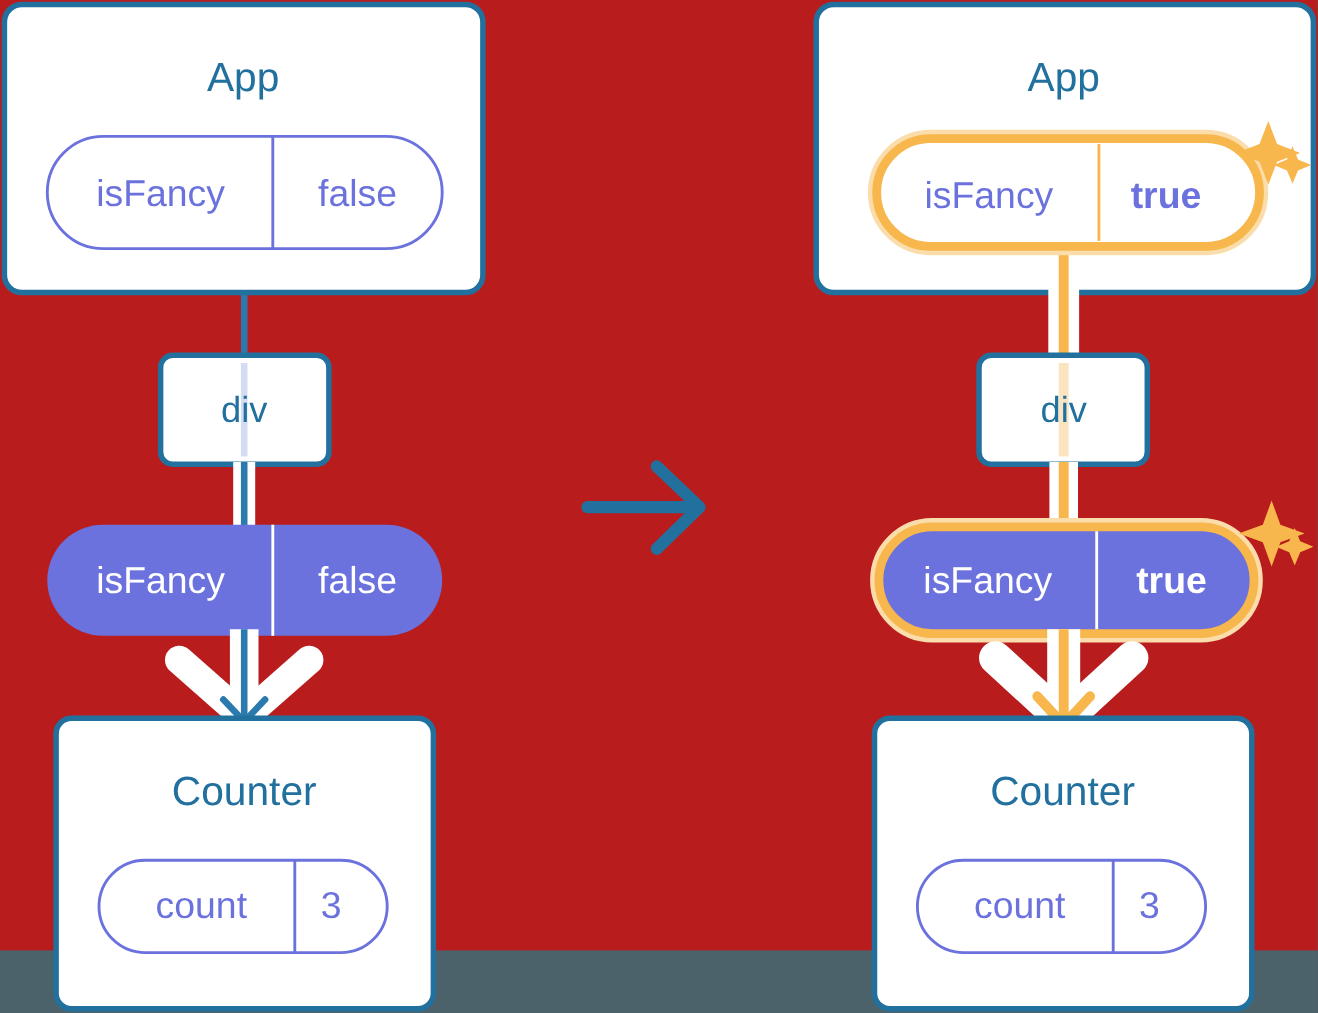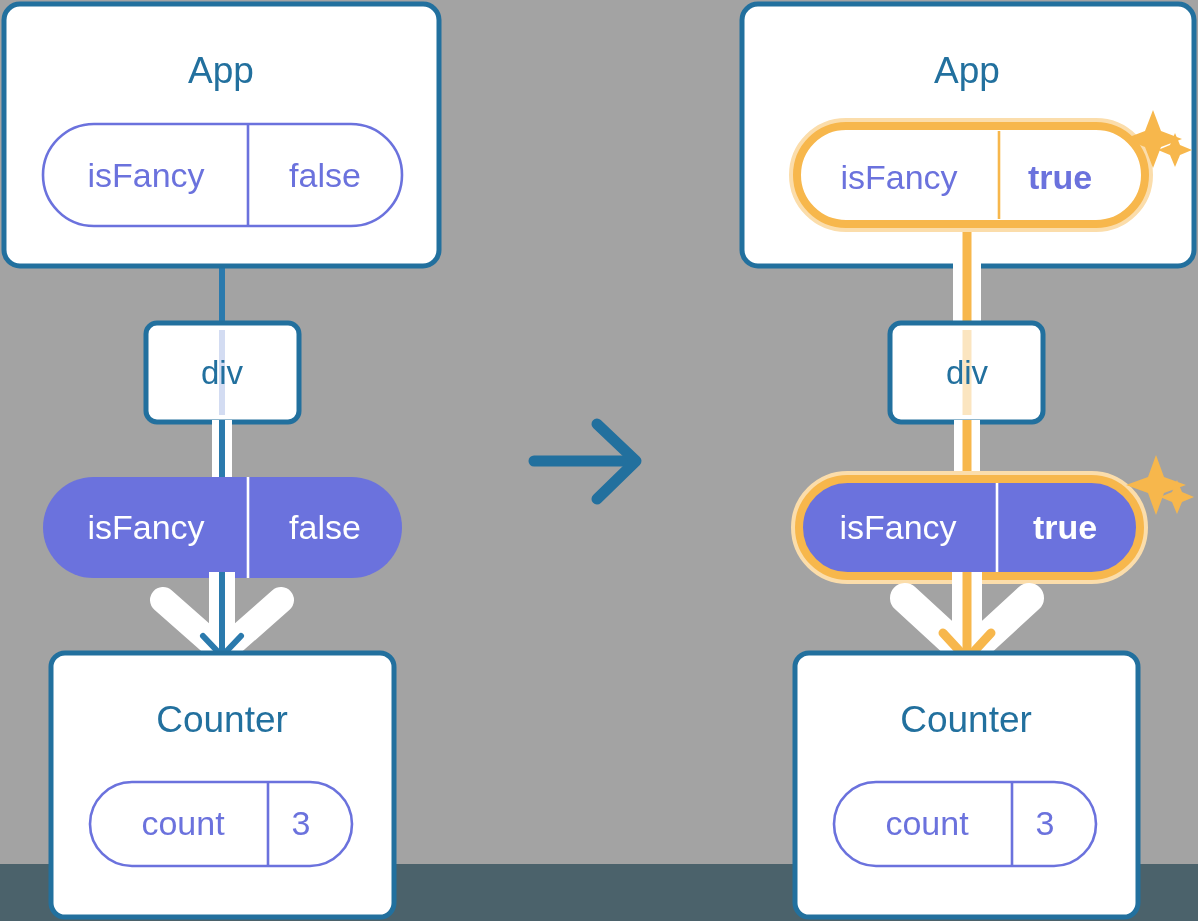--- a/index.html
+++ b/index.html
@@ -10,21 +10,21 @@
   body {
     width: 1198px;
     height: 921px;
     overflow: hidden;
     font-family: "Liberation Sans", sans-serif;
   }
   #stage {
     position: relative;
     width: 1198px;
     height: 864px;
-    background: #a3a3a3;
+    background: #b91c1c;
   }
   svg.diagram {
     position: absolute;
     top: 0;
     left: 0;
     width: 1198px;
     height: 921px;
   }
   .box-stroke { stroke: #22709e; stroke-width: 5; fill: #ffffff; }
   .title-text {

